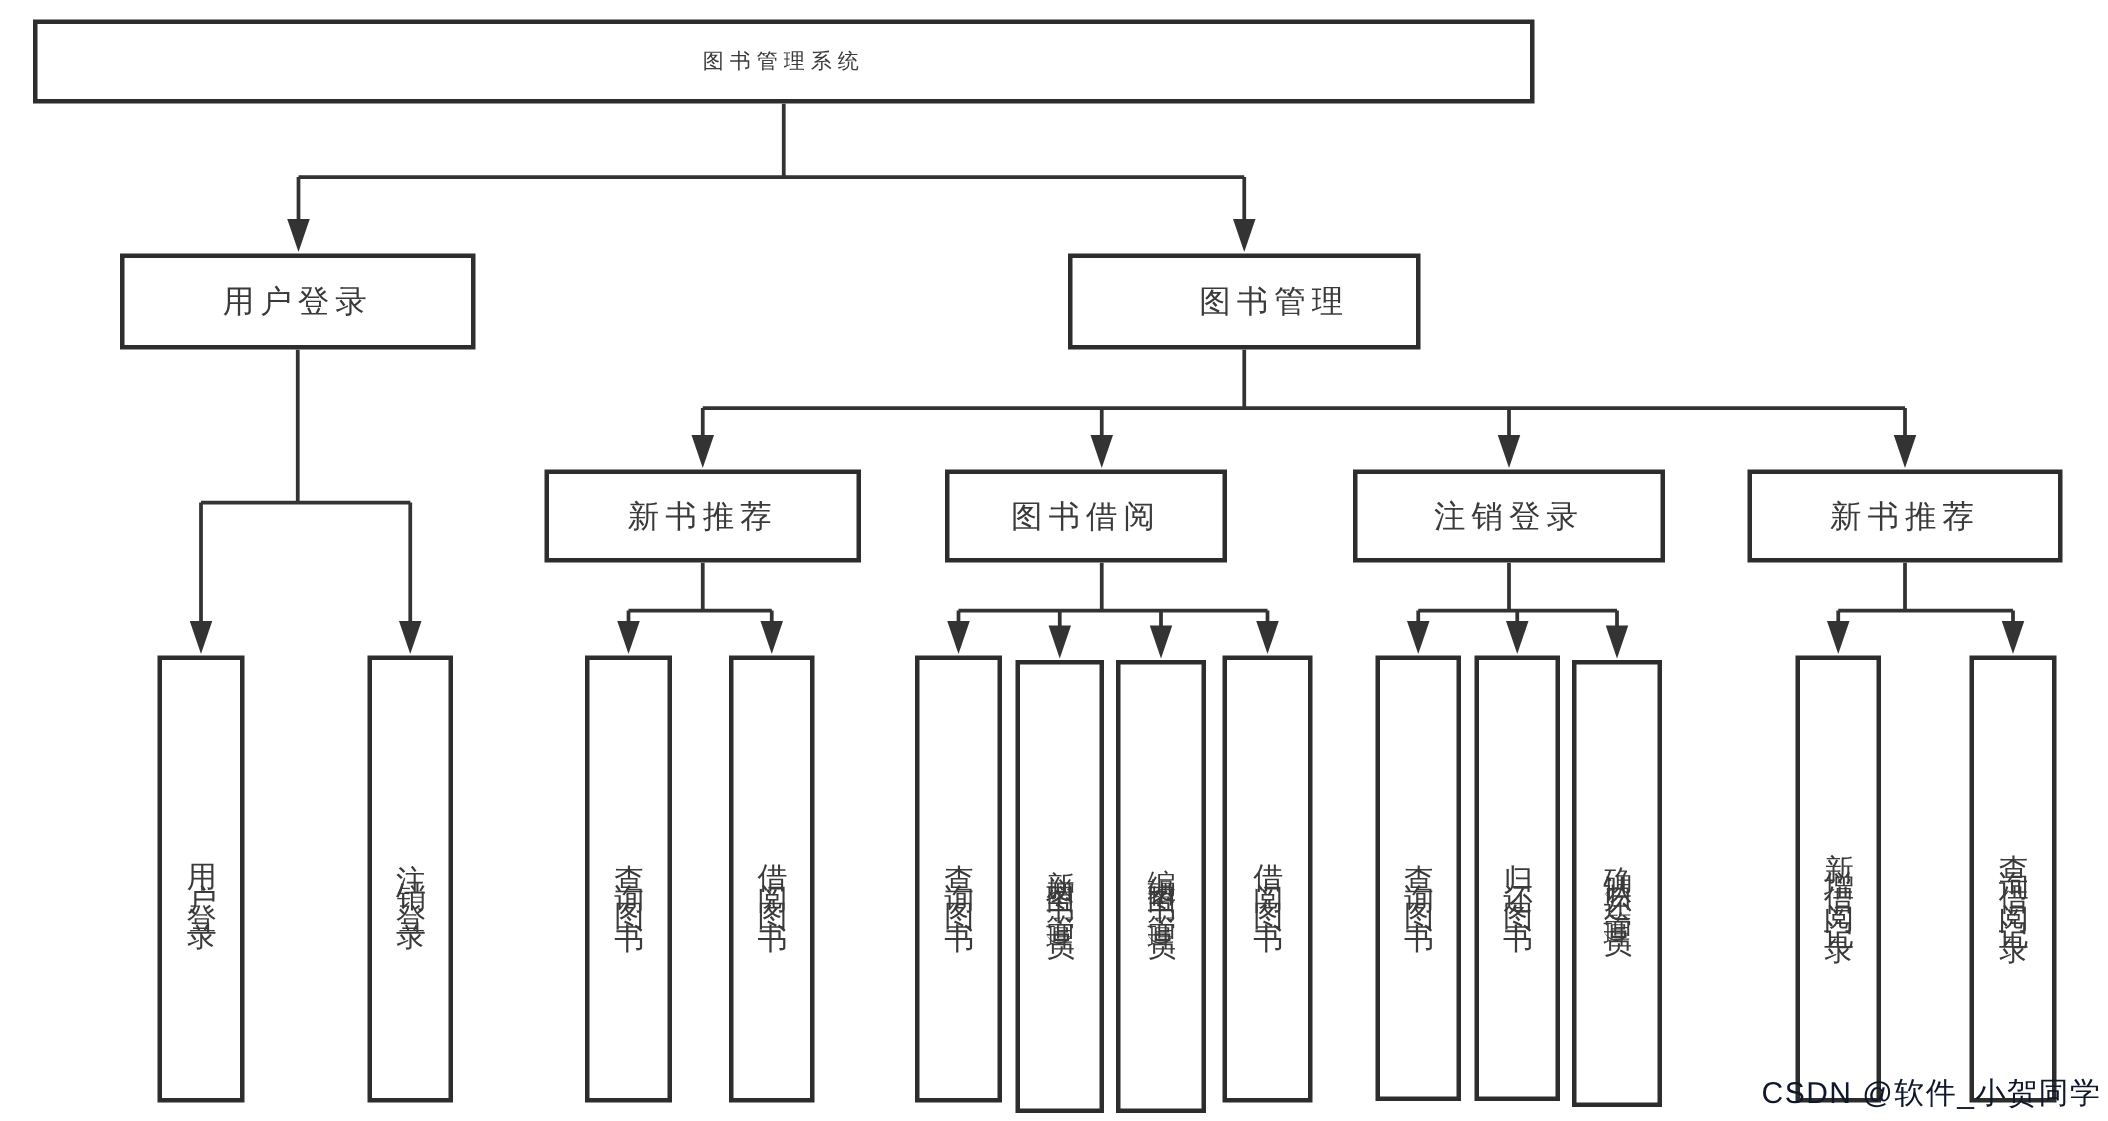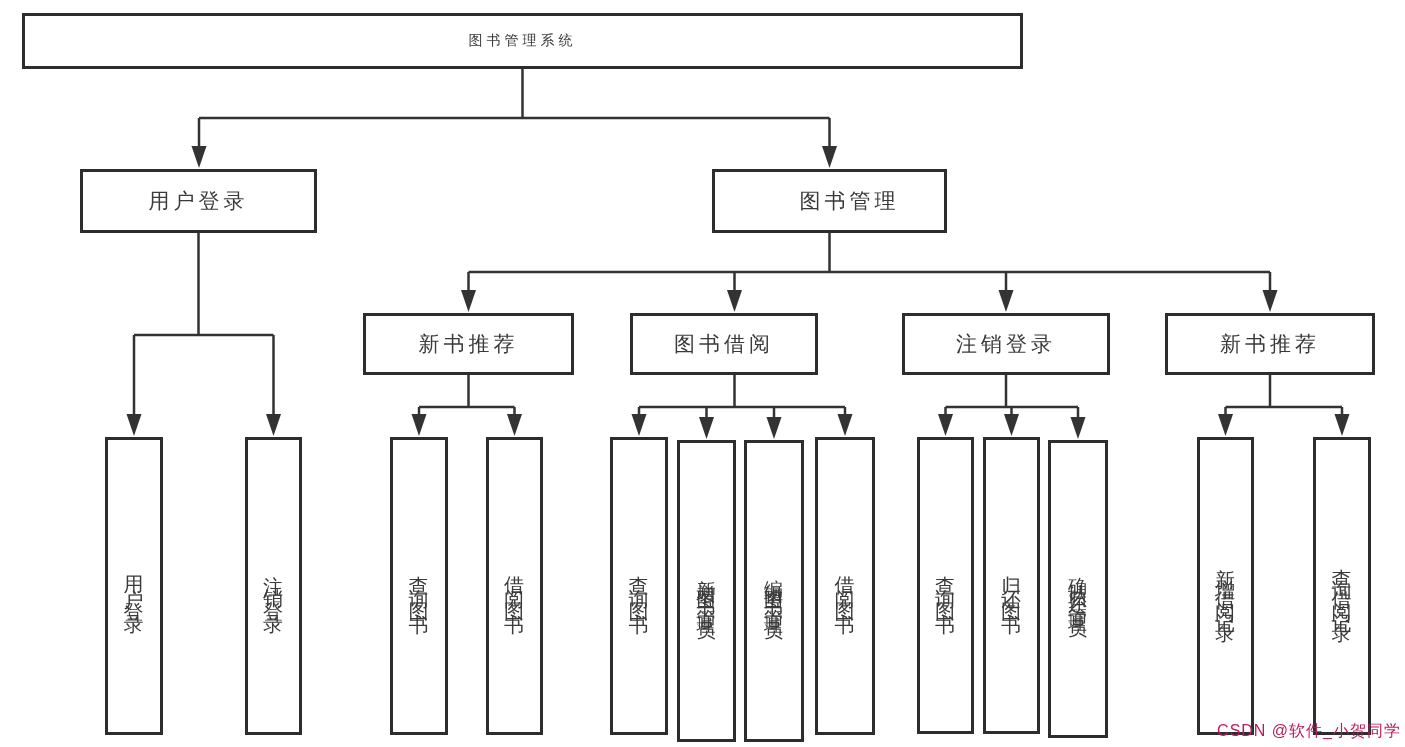--- a/index.html
+++ b/index.html
@@ -15,21 +15,21 @@
   }
   .hbox{font-size:21px;letter-spacing:4px;white-space:nowrap;}
   .hbox.root{font-size:14px;}
   .vbox .vtext{
     writing-mode:vertical-rl;text-orientation:mixed;line-height:1;
     font-size:20px;letter-spacing:13px;white-space:nowrap;color:#3a3a3a;
   }
   .vbox .vtext.six{letter-spacing:11px;}
   .vbox .vtext.long{font-size:19px;letter-spacing:6px;}
   .watermark{
-    position:absolute;right:4px;bottom:5px;color:#be185d;font-size:16px;
+    position:absolute;right:4px;bottom:5px;color:#0f172a;font-size:20px;
     letter-spacing:1px;white-space:nowrap;z-index:5;
   }
 </style>
 </head>
 <body>
 
 <div class="stage">
 
   <svg class="wires" viewBox="0 0 1405 747" xmlns="http://www.w3.org/2000/svg">
     <path fill="none" stroke="#333333" stroke-width="2.5" d="

